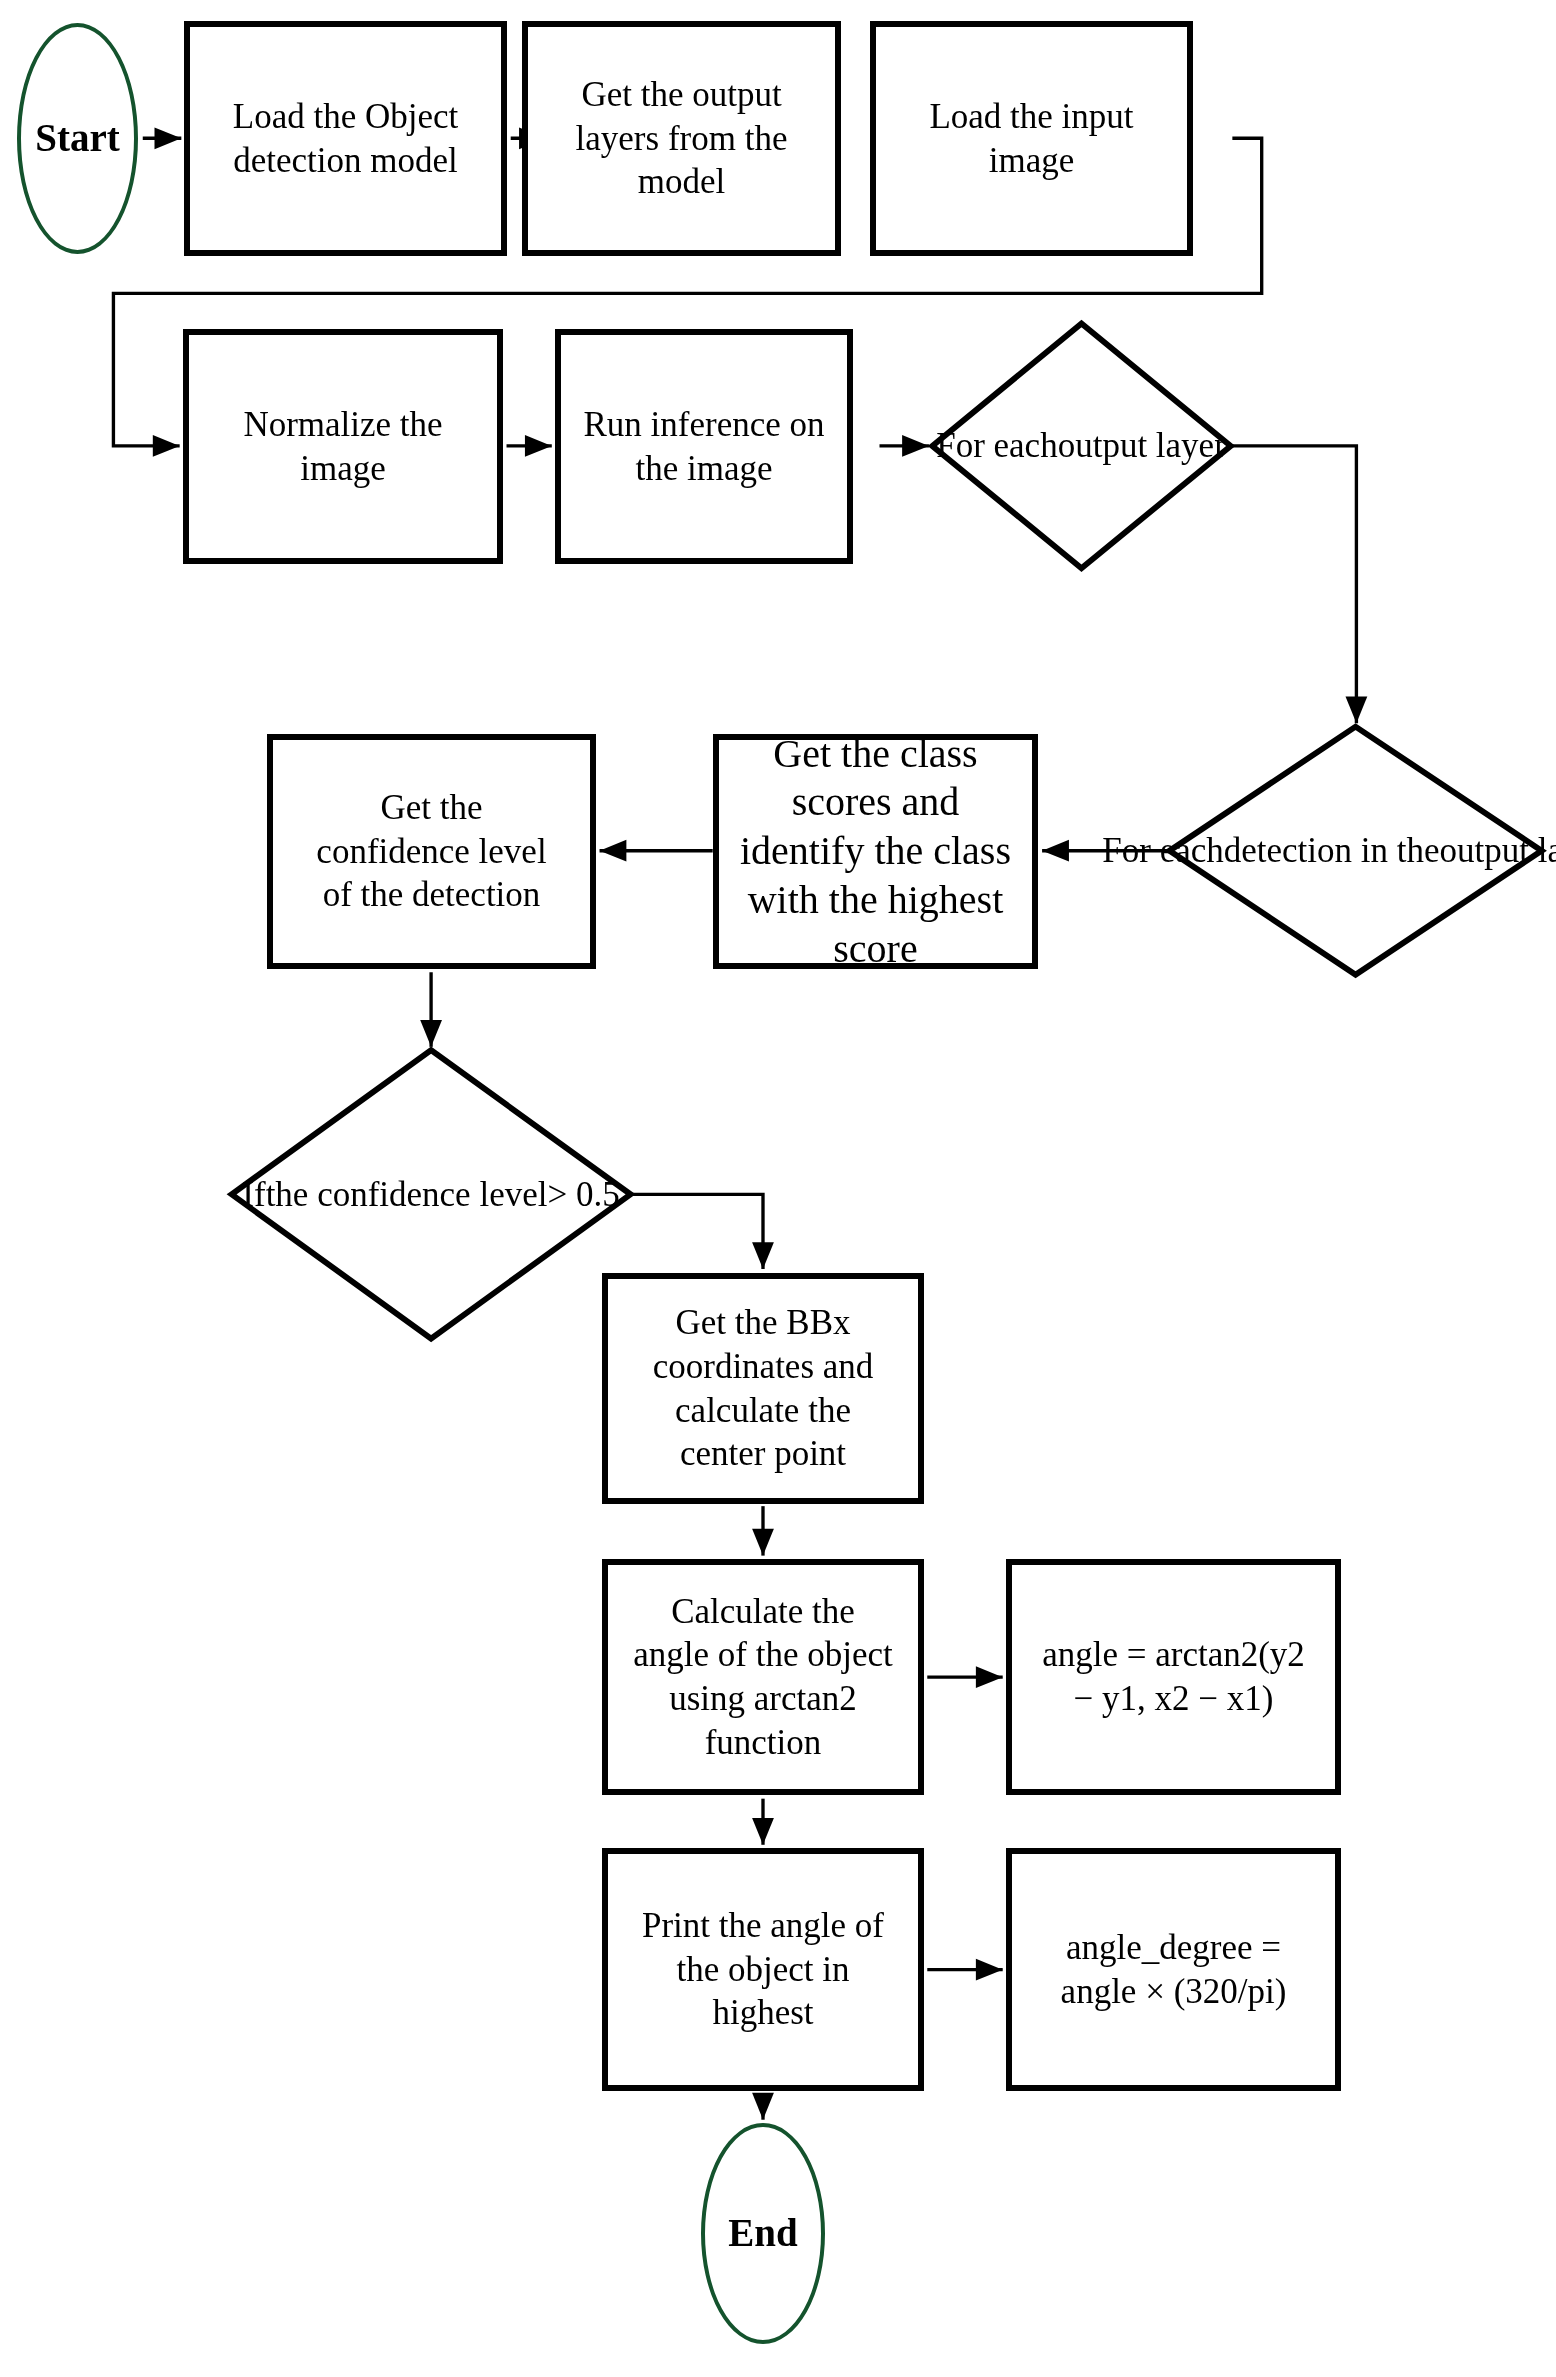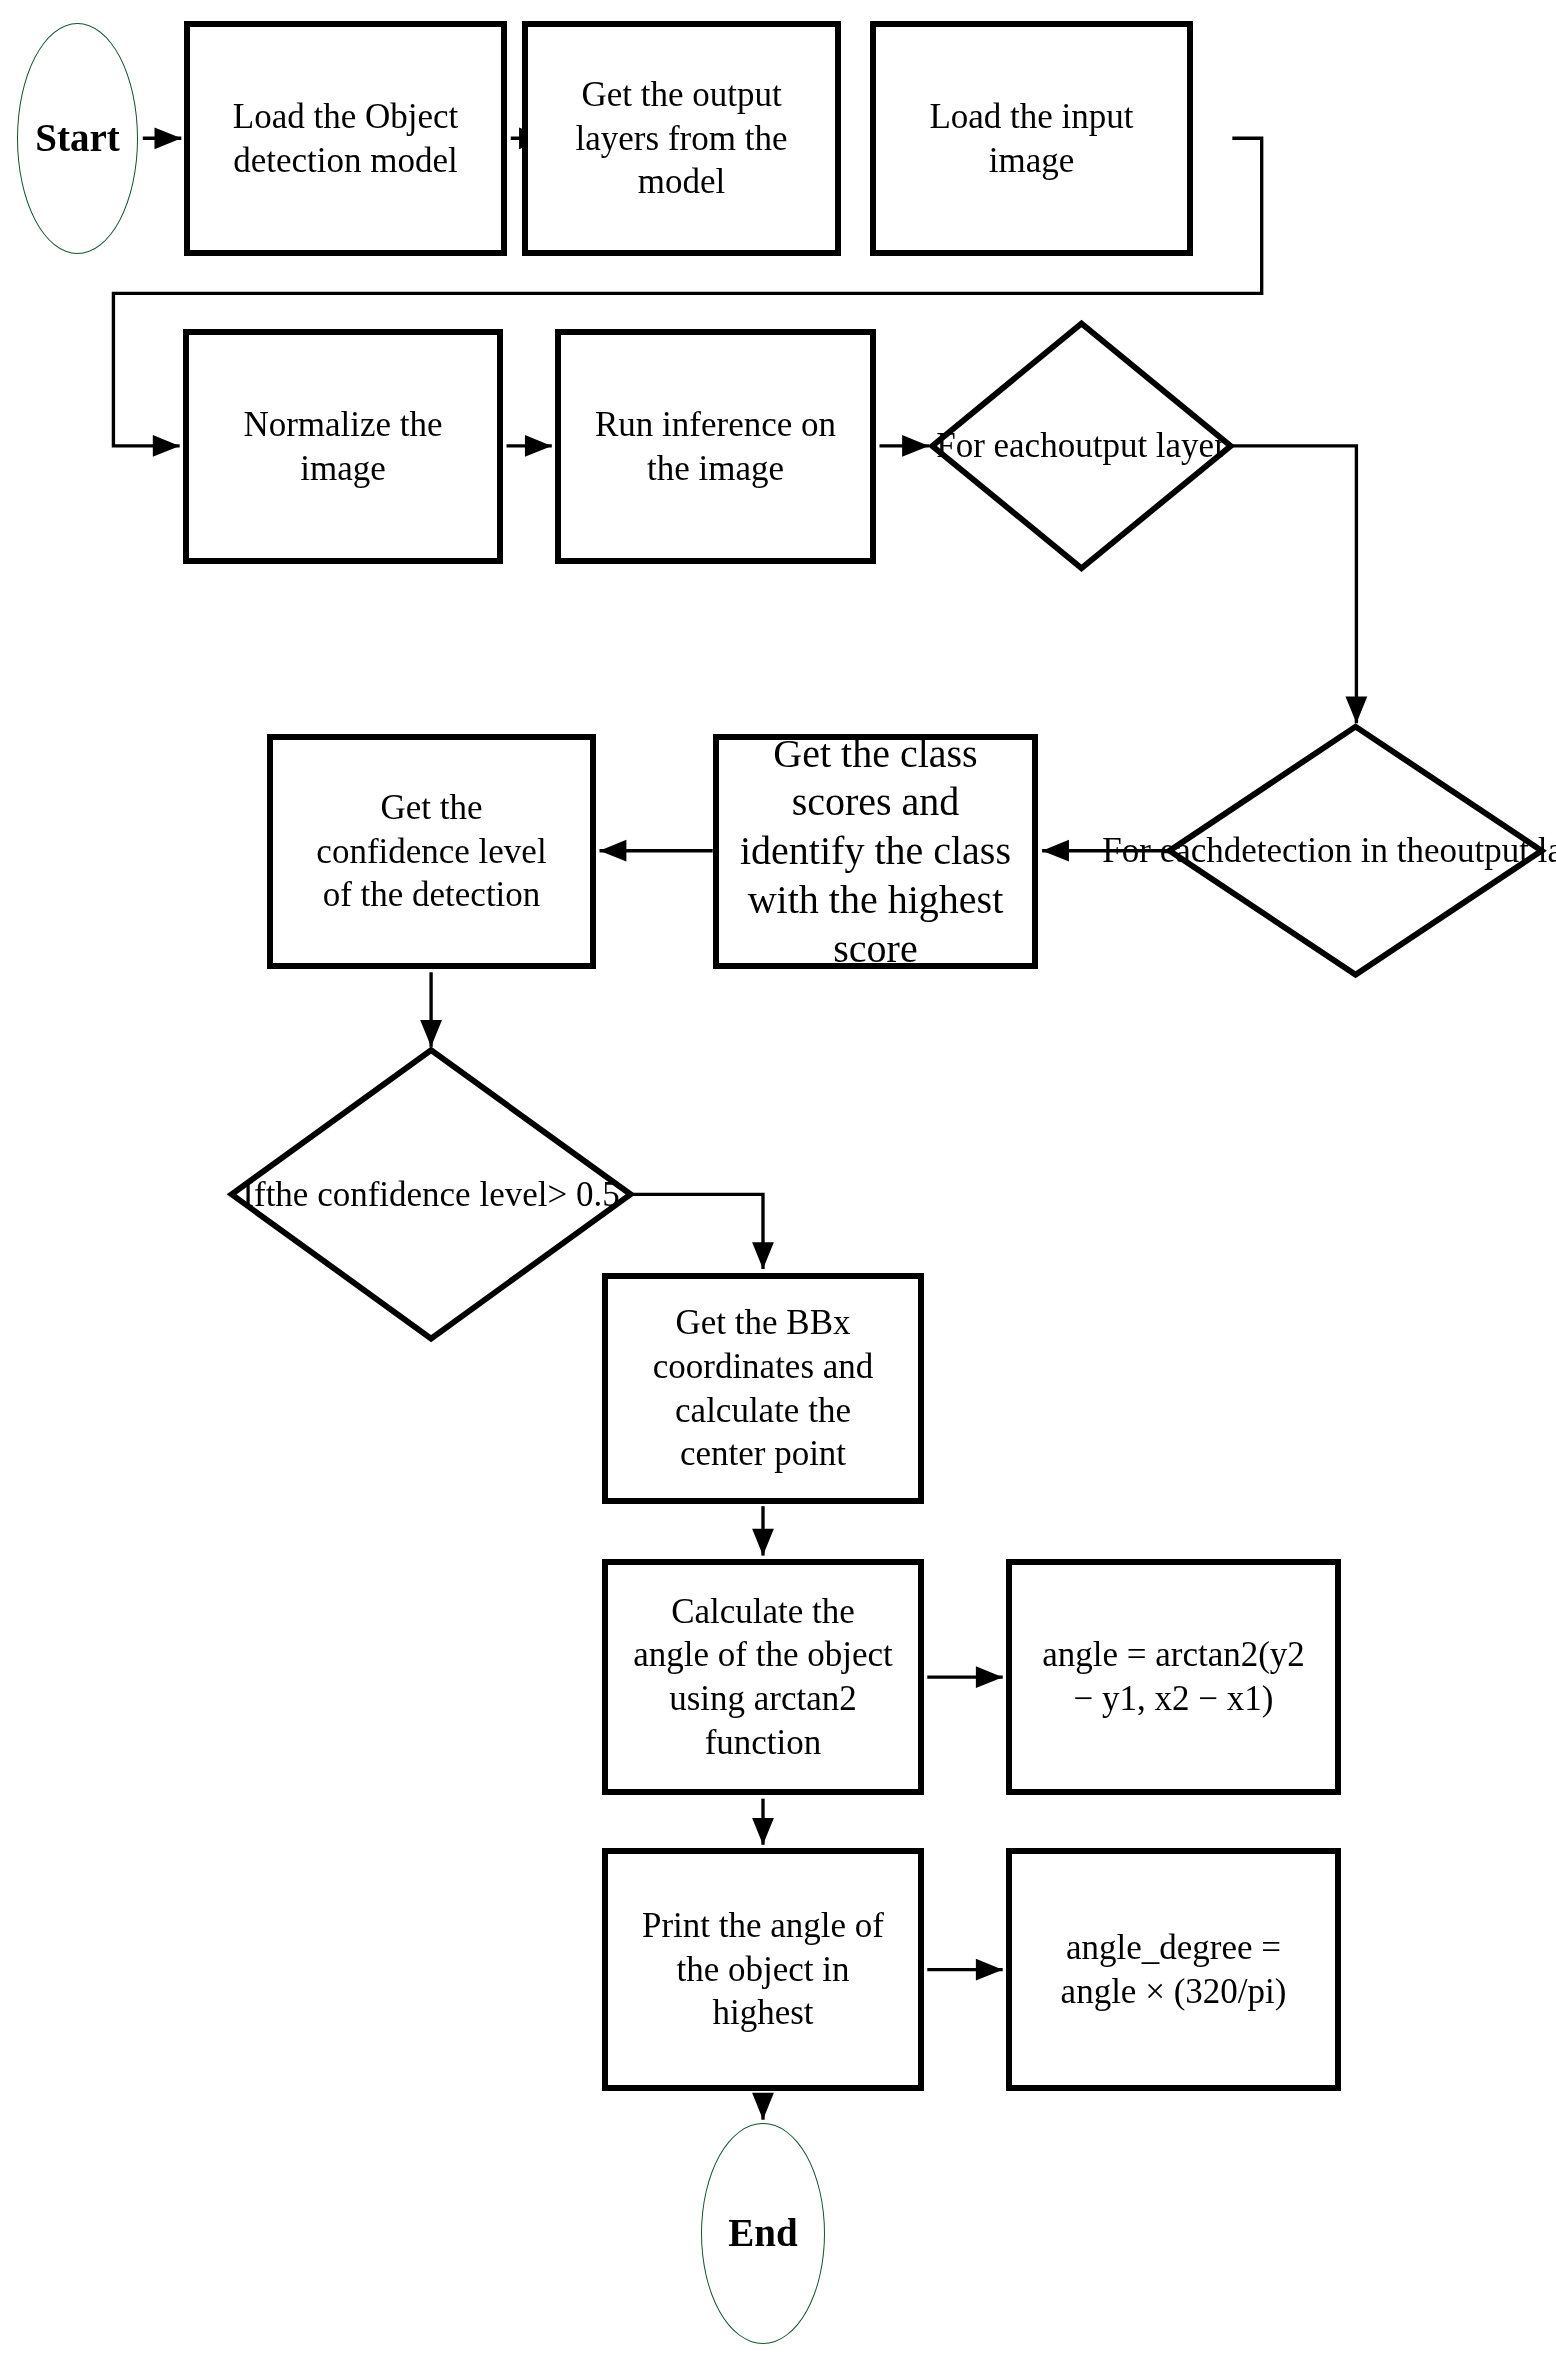--- a/index.html
+++ b/index.html
@@ -14,21 +14,21 @@
   .node{
     position:absolute;z-index:2;
     display:flex;flex-direction:column;justify-content:center;align-items:center;
     text-align:center;box-sizing:border-box;
     font-size:35px;line-height:1.25;
     background:#ffffff;
   }
   .proc{border:6.7px solid #000000;}
   .formula{border:6.7px solid #000000;}
   .term{
-    border:1px solid #14532d;border-radius:50%;
+    border:4px solid #14532d;border-radius:50%;
     font-weight:bold;font-size:39px;
   }
   .dlabel{
     position:absolute;z-index:3;
     display:flex;flex-direction:row;justify-content:center;align-items:center;
     text-align:center;background:transparent;
     font-size:35px;line-height:1.25;
   }
   .ln{display:block;white-space:nowrap;}
 </style>
@@ -94,21 +94,21 @@
   <div class="node proc" style="left:870px;top:21px;width:323px;height:235px">
     <span class="ln">Load the input</span>
     <span class="ln">image</span>
   </div>
 
   <div class="node proc" style="left:183px;top:329px;width:320px;height:235px">
     <span class="ln">Normalize the</span>
     <span class="ln">image</span>
   </div>
 
-  <div class="node proc" style="left:555px;top:329px;width:321px;height:235px">
+  <div class="node proc" style="left:555px;top:329px;width:298px;height:235px">
     <span class="ln">Run inference on</span>
     <span class="ln">the image</span>
   </div>
 
   <div class="node proc" style="left:267px;top:734px;width:329px;height:235px">
     <span class="ln">Get the</span>
     <span class="ln">confidence level</span>
     <span class="ln">of the detection</span>
   </div>
 

